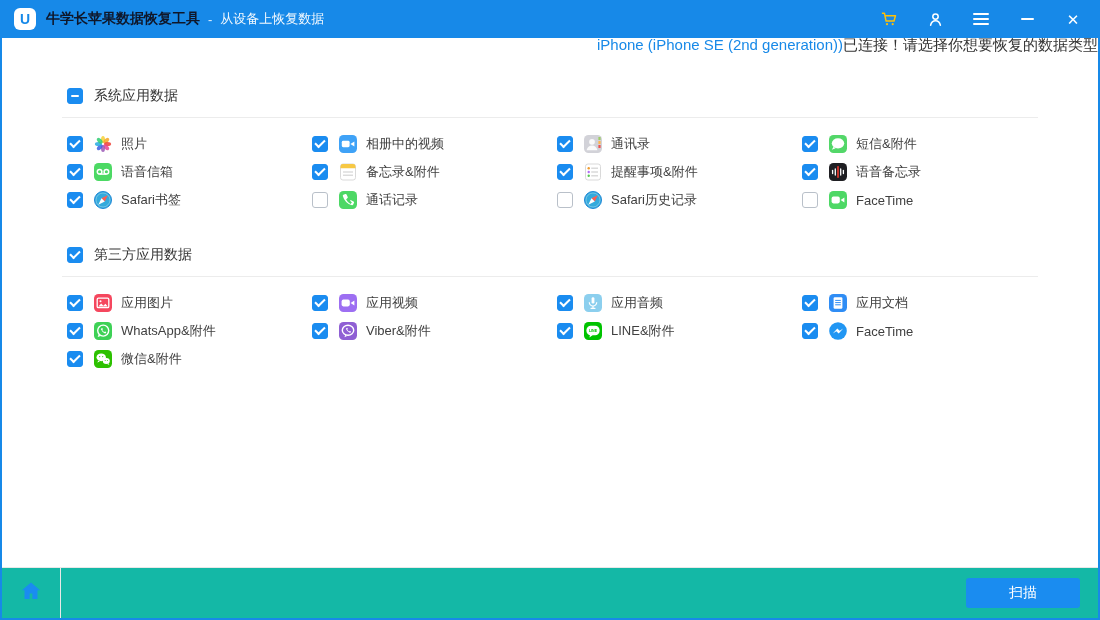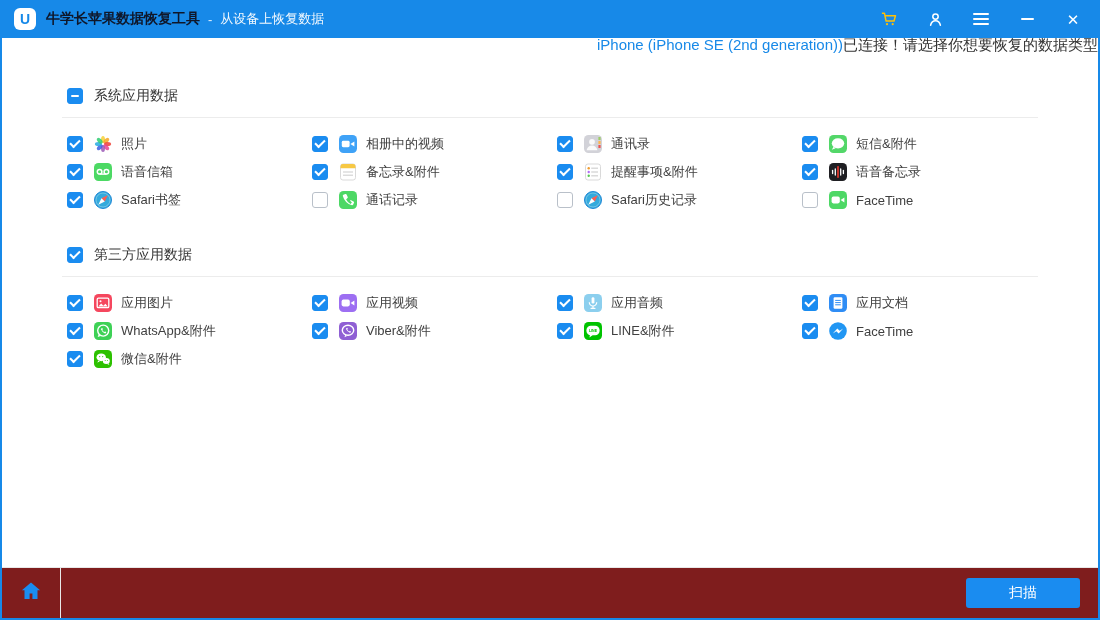--- a/index.html
+++ b/index.html
@@ -39,21 +39,21 @@
   .appicon svg{width:20px;height:20px;display:block;}
   
   .cb{width:16px;height:16px;box-sizing:border-box;border:1px solid #b9c0c9;border-radius:3px;
     background:#fff;flex:none;display:flex;align-items:center;justify-content:center;cursor:pointer;}
   .cb.on,.cb.ind{background:#1a8cf0;border-color:#1a8cf0;}
   .cb.on::after{content:"";width:8px;height:4px;border-left:2px solid #fff;border-bottom:2px solid #fff;
     transform:rotate(-45deg) translate(1px,-1px);}
   .cb.ind::after{content:"";width:8px;height:2px;background:#fff;border-radius:1px;}
   
   .footer{position:absolute;left:0;right:0;bottom:0;height:50px;border-top:1px solid #e8e8e8;
-    display:flex;align-items:stretch;background:#7f1d1d;}
+    display:flex;align-items:stretch;background:#14b8a6;}
   .home-cell{width:58px;border-right:1px solid #e8e8e8;display:flex;align-items:center;justify-content:center;cursor:pointer;}
   .scan-btn{margin:auto 18px auto auto;width:114px;height:30px;background:#1a8cf0;color:#fff;font-size:14px;
     border:none;border-radius:3px;cursor:pointer;font-family:inherit;}
 </style>
 </head>
 <body>
 
 <div class="window">
 
   <div class="titlebar">

